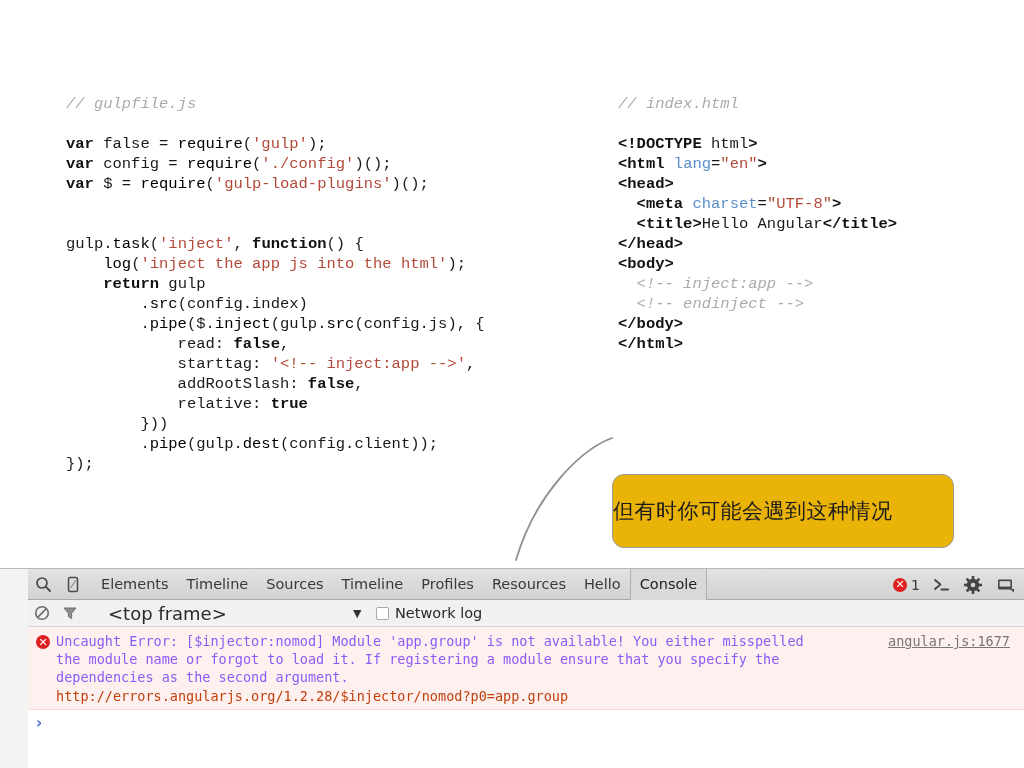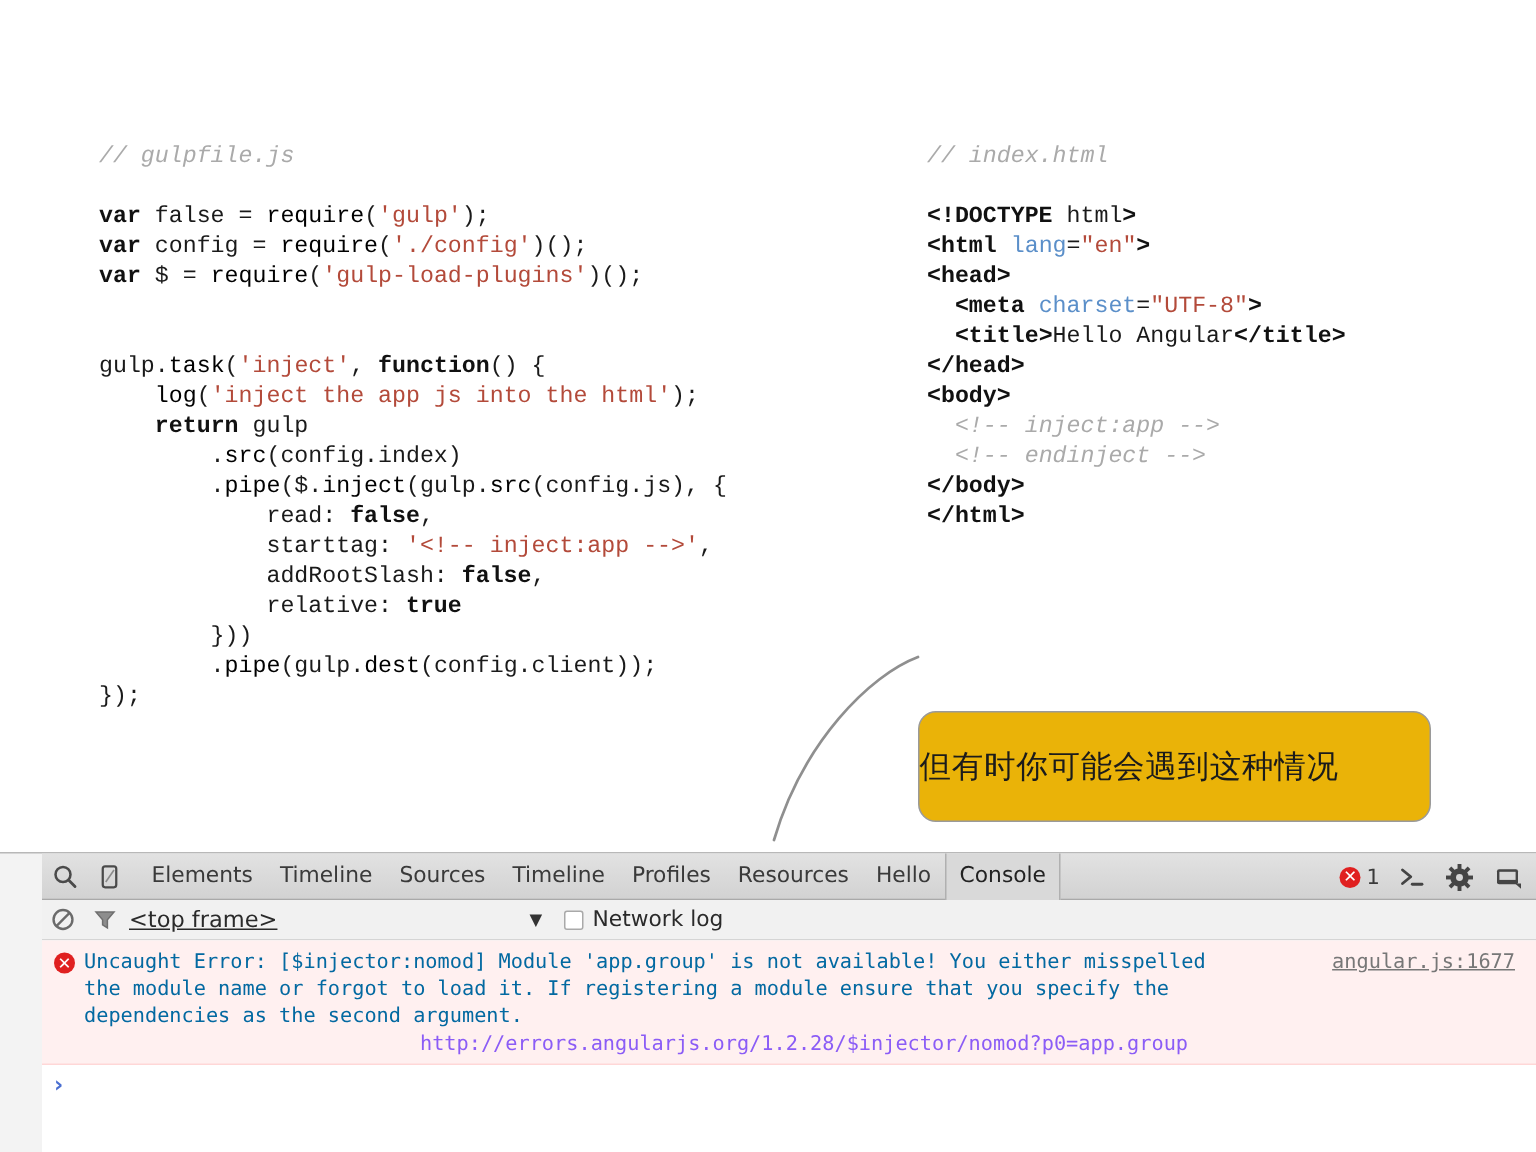--- a/index.html
+++ b/index.html
@@ -94,21 +94,21 @@
   #error-count { font-size: 14px; color: #3a3a3a; }
 
   
   #filterbar {
     position: relative; height: 27px; width: 100%;
     background: #f1f1f1;
     border-bottom: 1px solid #d5d5d5;
     display: flex; align-items: center;
   }
   .fb-icon { width: 28px; height: 26px; display:flex; align-items:center; justify-content:center; color:#777; }
-  #frame-select { font-size: 15px; color: #2a2a2a; margin-left: 2px; text-decoration: underline; }
+  #frame-select { font-size: 18px; color: #2a2a2a; margin-left: 24px; }
   #frame-caret { position: absolute; left: 325px; top: 50%; transform: translateY(-50%); font-size: 11px; color:#333; }
   #preserve-wrap { position: absolute; left: 348px; top: 50%; transform: translateY(-50%); display:flex; align-items:center; gap:6px; }
   #preserve-box { width: 13px; height: 13px; border: 1px solid #a9a9a9; border-radius: 2px; background: #fff; }
   #preserve-label { font-size: 14.5px; color: #2a2a2a; }
 
   
   #console-area { position: relative; width: 100%; background: #fff; height: 142px; }
   #error-row {
     position: relative;
     background: #fff0f0;
@@ -118,30 +118,29 @@
   }
   #error-icon {
     position: absolute; left: 8px; top: 8px;
     width: 14px; height: 14px; border-radius: 50%;
     background: #e02020; color: #fff; font-size: 11px; font-weight: bold;
     display: flex; align-items: center; justify-content: center; line-height: 1;
   }
   #error-text {
     font-family: "DejaVu Sans Mono", "Liberation Mono", monospace;
     font-size: 13.5px; line-height: 18px;
-    color: #0369a1;
+    color: #8b5cf6;
     white-space: pre-wrap;
     max-width: 770px;
   }
   #error-url {
     font-family: "DejaVu Sans Mono", "Liberation Mono", monospace;
     font-size: 13.5px; line-height: 18px;
-    color: #8b5cf6;
+    color: #c2410c;
     margin-top: 1px;
-    text-align: center;
   }
   #error-source {
     position: absolute; right: 14px; top: 6px;
     font-family: "DejaVu Sans Mono", "Liberation Mono", monospace;
     font-size: 13.5px; color: #777777;
     text-decoration: underline;
   }
   #prompt-row { position: relative; height: 26px; display: flex; align-items: center; padding-left: 8px; }
   #prompt-caret { color: #4a6fd1; font-size: 15px; font-weight: bold; }
 </style>

